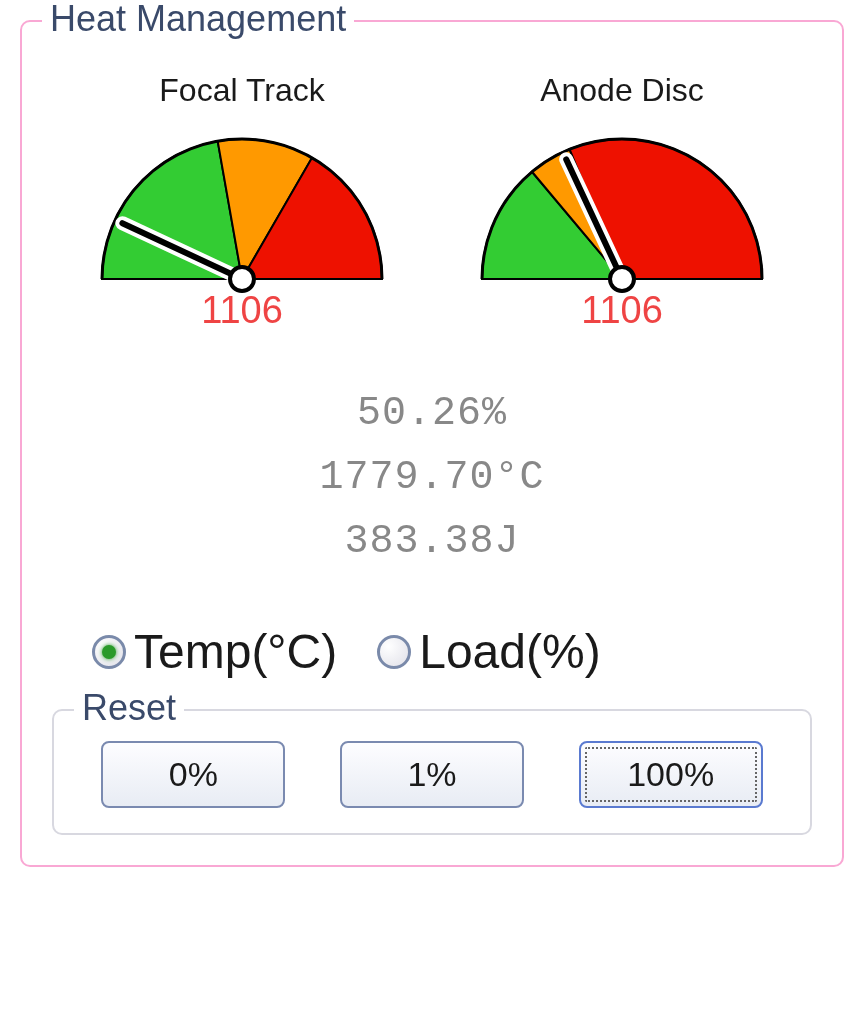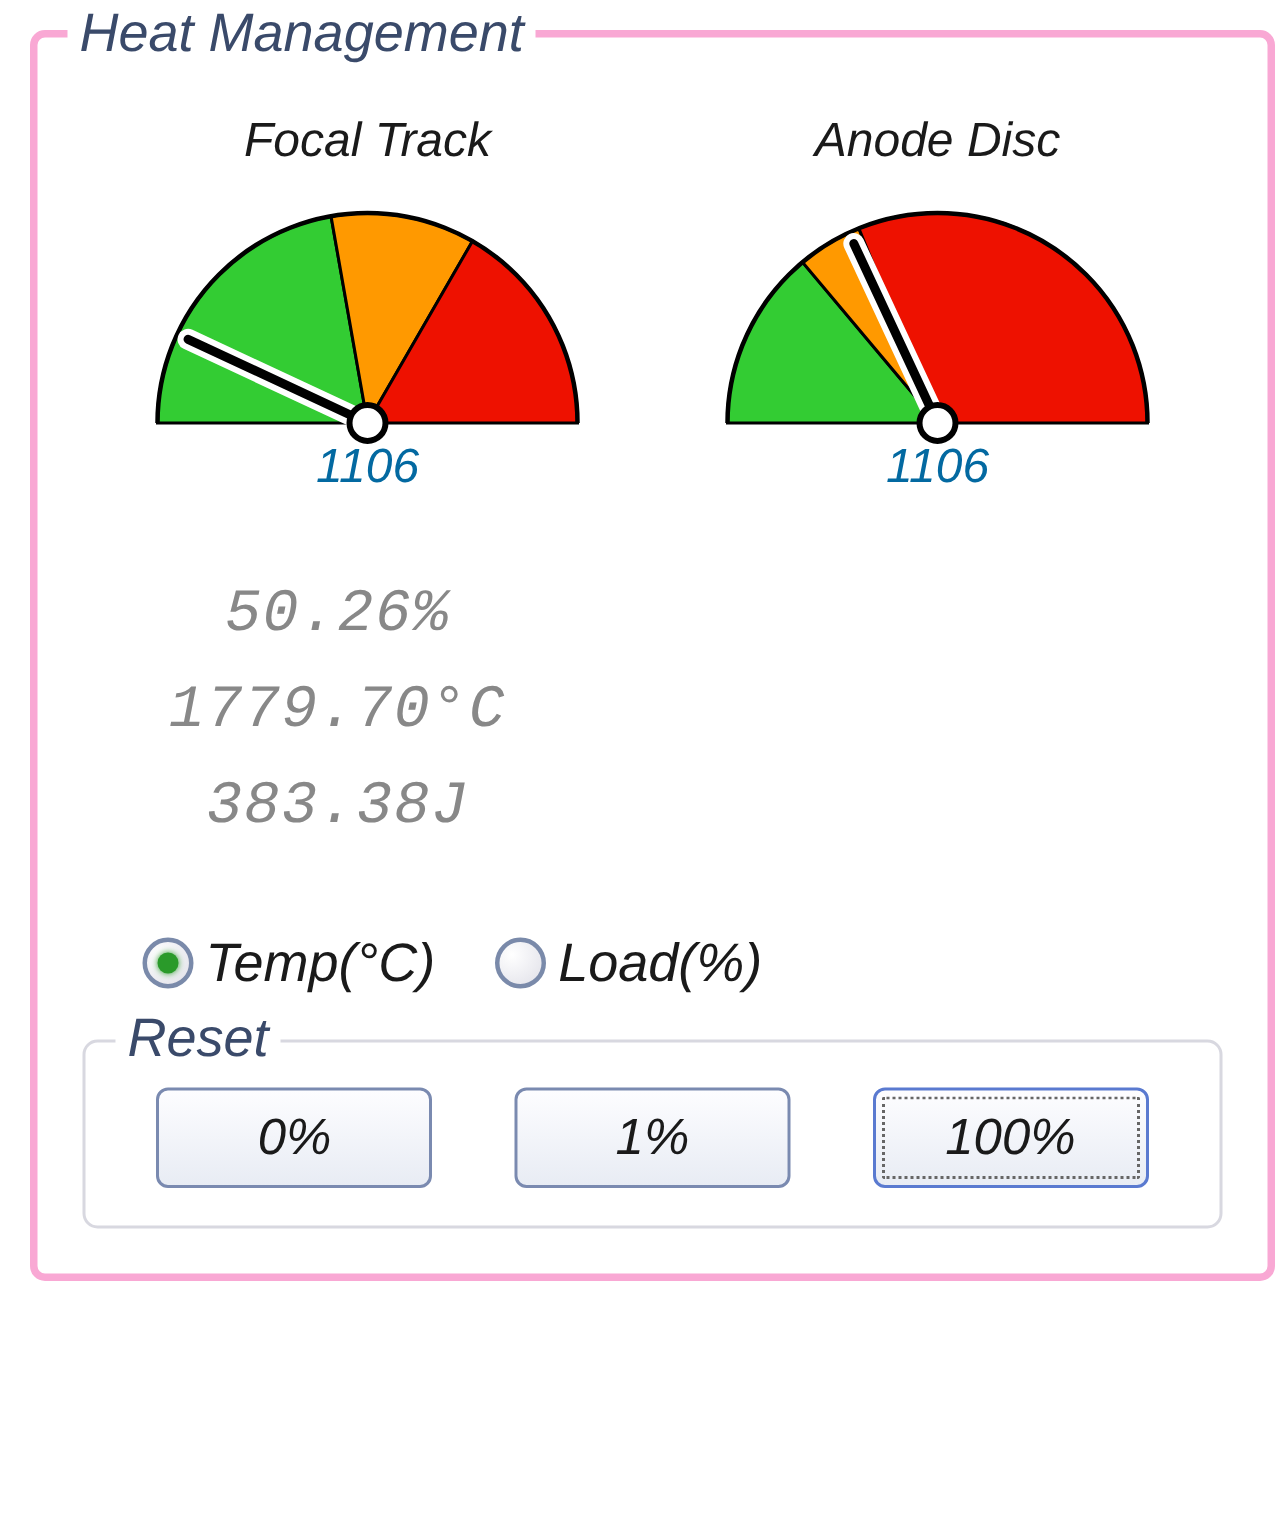--- a/index.html
+++ b/index.html
@@ -2,26 +2,25 @@
 <html><head>
 <meta charset="utf-8">
 <style>
   body {
     margin: 0;
     padding: 20px;
     font-family: "Segoe UI", Tahoma, Arial, sans-serif;
     background: #fff;
   }
   .groupbox {
-    border: 5px solid #f9a8d4;
+    border: 2px solid #f9a8d4;
     border-radius: 10px;
     padding: 20px 30px 30px 30px;
     position: relative;
     width: 760px;
-    font-style: italic;
   }
   .groupbox-title {
     position: absolute;
     top: -24px;
     left: 20px;
     background: #fff;
     padding: 0 8px;
     font-size: 36px;
     color: #3a4a6a;
   }
@@ -37,29 +36,28 @@
   .gauge-title {
     font-size: 32px;
     color: #1a1a1a;
     margin-bottom: 10px;
   }
   .gauge-svg {
     display: block;
     margin: 0 auto;
   }
   .gauge-value {
-    font-size: 32px;
-    color: #0369a1;
+    font-size: 38px;
+    color: #ef4444;
     margin-top: -30px;
   }
   .stats-row {
     display: flex;
     justify-content: center;
     margin-top: 50px;
-    flex-direction: column;
   }
   .stats-block {
     text-align: center;
     width: 340px;
   }
   .stat-line {
     font-family: "Courier New", monospace;
     font-size: 40px;
     color: #888;
     line-height: 1.6;
@@ -68,21 +66,21 @@
   .radio-row {
     display: flex;
     gap: 40px;
     margin: 50px 0 30px 40px;
     align-items: center;
   }
   .radio-item {
     display: flex;
     align-items: center;
     gap: 8px;
-    font-size: 36px;
+    font-size: 48px;
     color: #1a1a1a;
     cursor: pointer;
   }
   .radio-circle {
     width: 28px;
     height: 28px;
     border: 3px solid #7a8aaa;
     border-radius: 50%;
     display: flex;
     align-items: center;

